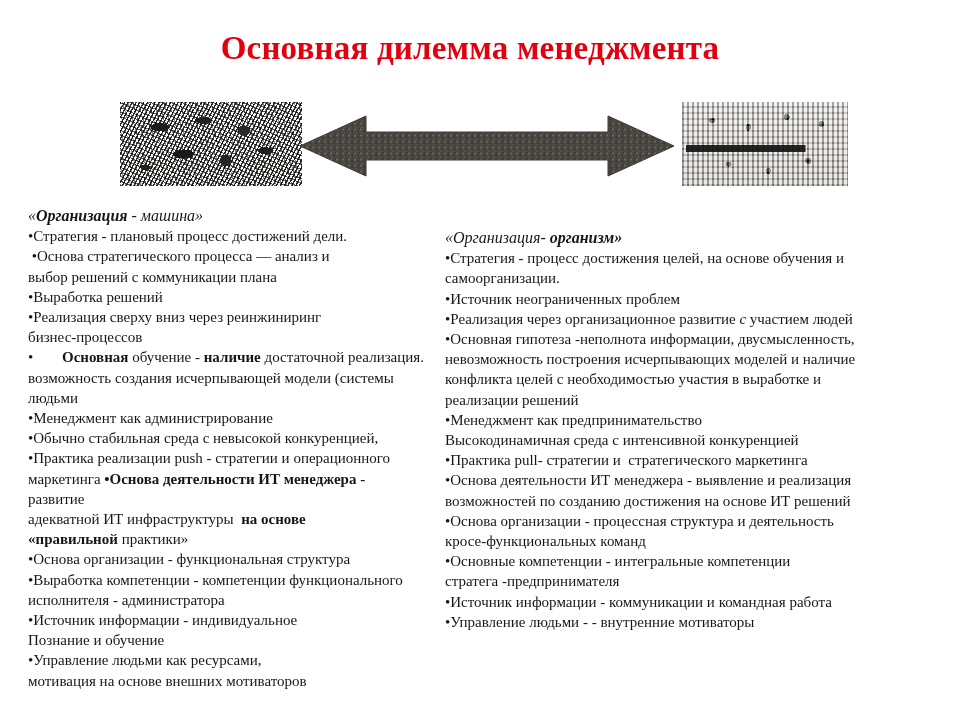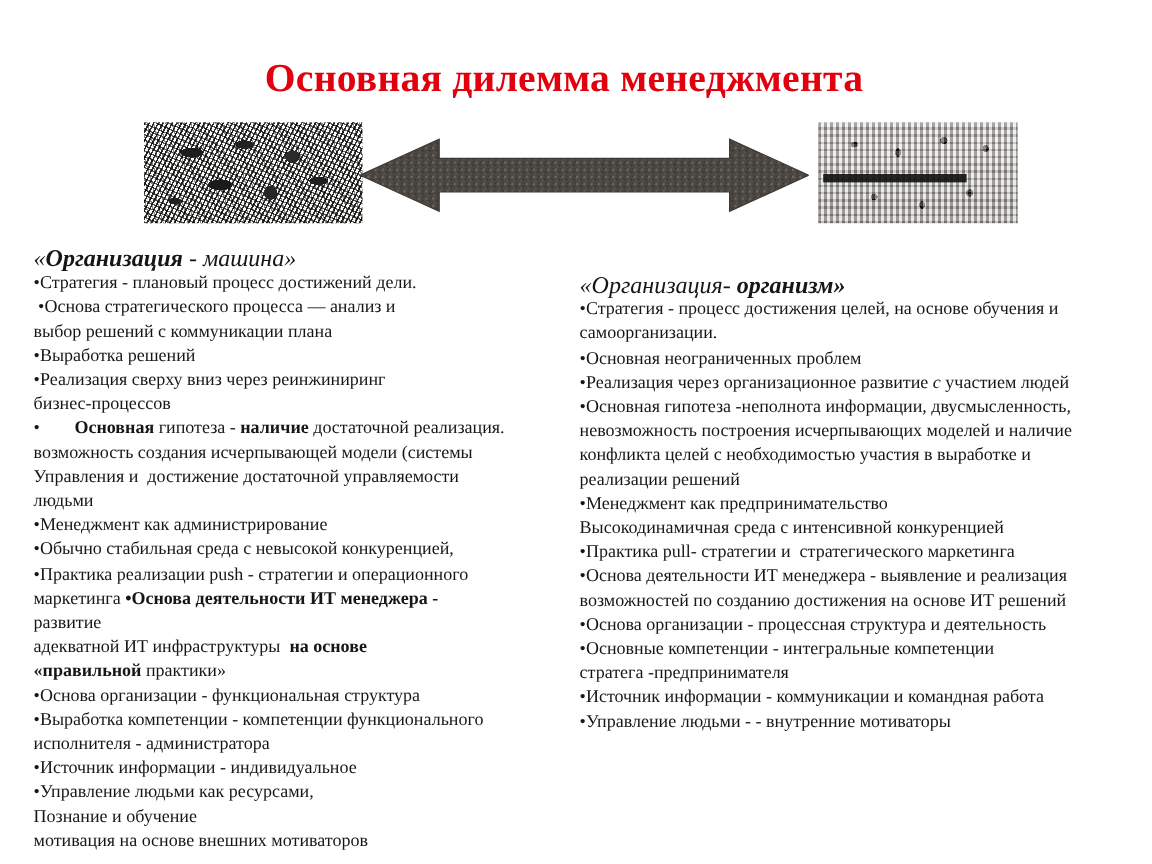--- a/index.html
+++ b/index.html
@@ -20,21 +20,21 @@
   .slide {
     position: absolute;
     inset: 0;
     background: #ffffff;
   }
 
   
   .title {
     position: absolute;
     left: 0;
-    top: 46px;
+    top: 28px;
     width: 940px;
     text-align: center;
     font-family: "Liberation Serif", "DejaVu Serif", serif;
     font-weight: bold;
     font-size: 33px;
     line-height: 40px;
     letter-spacing: 0.2px;
     color: #e2000f;
     white-space: nowrap;
   }
@@ -124,34 +124,34 @@
     font-size: 15px;
     line-height: 20.2px;
     color: #161616;
   }
   .col-left {
     left: 28px;
     top: 206px;
     width: 420px;
   }
   .col-right {
-    left: 483px;
+    left: 445px;
     top: 228px;
     width: 466px;
   }
 
   .col p {
     margin: 0;
     padding: 0;
     white-space: pre-wrap;
   }
 
   .head {
     font-style: italic;
-    font-size: 20px;
+    font-size: 16px;
   }
   .head b { font-weight: bold; font-style: italic; }
   .head .plain { font-weight: normal; font-style: italic; }
 
   .b { font-weight: normal; }
 
   .tab-bullet { display: inline-block; width: 34px; }
 
   ::selection { background: #cfe2ff; }
 </style>
@@ -188,66 +188,66 @@
 
     <p class="head"><span>«</span><b>Организация</b><span class="plain"> - машина»</span></p>
 
     <p>•Стратегия - плановый процесс достижений дели.</p>
     <p> •Основа стратегического процесса — анализ и</p>
     <p>выбор решений с коммуникации плана</p>
     <p>•Выработка решений</p>
     <p>•Реализация сверху вниз через реинжиниринг</p>
     <p>бизнес-процессов</p>
 
-    <p><span class="tab-bullet">•</span><b>Основная</b><span> гипотеза - </span><b>наличие</b><span> достаточной реализация.</span></p>
+    <p><span class="tab-bullet">•</span><b>Основная</b><span> обучение - </span><b>наличие</b><span> достаточной реализация.</span></p>
 
     <p>возможность создания исчерпывающей модели (системы</p>
-    <p>Управления и  достижение достаточной управляемости</p>
     <p>людьми</p>
 
     <p class="b">•Менеджмент как администрирование</p>
 
     <p>•Обычно стабильная среда с невысокой конкуренцией,</p>
     <p>•Практика реализации push - стратегии и операционного</p>
 
     <p><span>маркетинга </span><b>•Основа деятельности ИТ менеджера -</b></p>
     <p class="b">развитие</p>
 
     <p><span>адекватной ИТ инфраструктуры  </span><b>на основе</b></p>
 
     <p><b>«правильной</b><span> практики»</span></p>
 
     <p>•Основа организации - функциональная структура</p>
     <p>•Выработка компетенции - компетенции функционального</p>
     <p>исполнителя - администратора</p>
     <p>•Источник информации - индивидуальное</p>
+    <p>Познание и обучение</p>
     <p>•Управление людьми как ресурсами,</p>
-    <p>Познание и обучение</p>
     <p>мотивация на основе внешних мотиваторов</p>
   </div>
 
   <div class="col col-right">
 
     <p class="head"><span>«</span><span class="plain">Организация- </span><b>организм»</b></p>
 
     <p>•Стратегия - процесс достижения целей, на основе обучения и</p>
     <p>самоорганизации.</p>
-    <p>•Основная неограниченных проблем</p>
+    <p>•Источник неограниченных проблем</p>
 
     <p><span>•Реализация через организационное развитие </span><i>с</i><span> участием людей</span></p>
 
     <p>•Основная гипотеза -неполнота информации, двусмысленность,</p>
     <p>невозможность построения исчерпывающих моделей и наличие</p>
     <p>конфликта целей с необходимостью участия в выработке и</p>
     <p>реализации решений</p>
     <p>•Менеджмент как предпринимательство</p>
     <p>Высокодинамичная среда с интенсивной конкуренцией</p>
     <p>•Практика pull- стратегии и  стратегического маркетинга</p>
     <p>•Основа деятельности ИТ менеджера - выявление и реализация</p>
     <p>возможностей по созданию достижения на основе ИТ решений</p>
     <p>•Основа организации - процессная структура и деятельность</p>
+    <p>кросе-функциональных команд</p>
     <p>•Основные компетенции - интегральные компетенции</p>
     <p>стратега -предпринимателя</p>
     <p>•Источник информации - коммуникации и командная работа</p>
     <p>•Управление людьми - - внутренние мотиваторы</p>
   </div>
 
 </div>
 
 </body></html>

